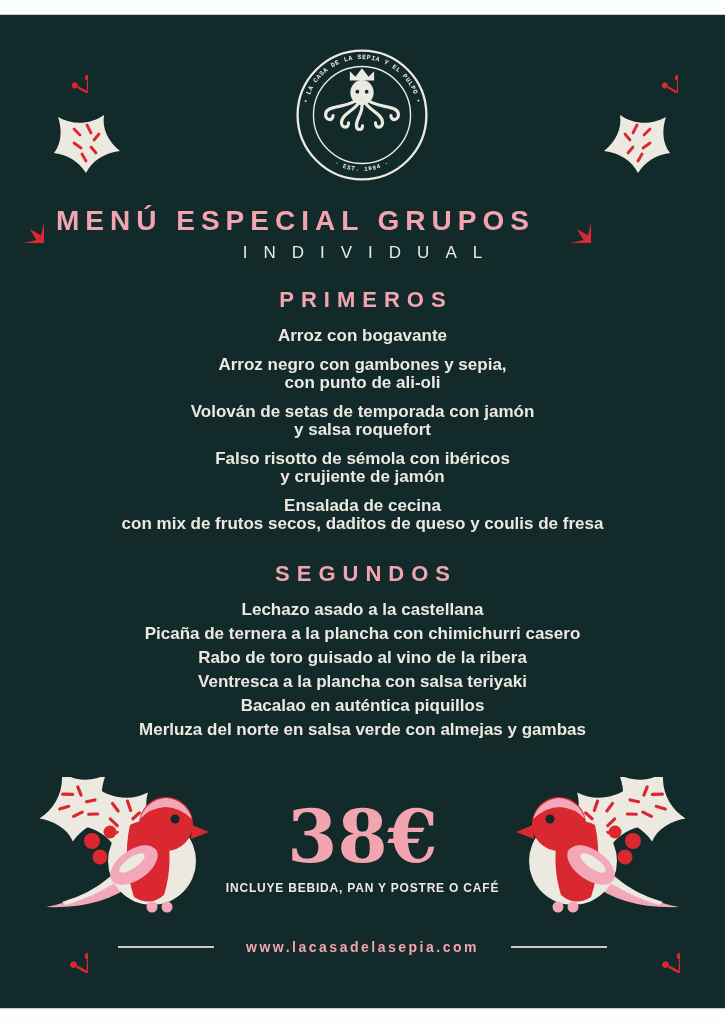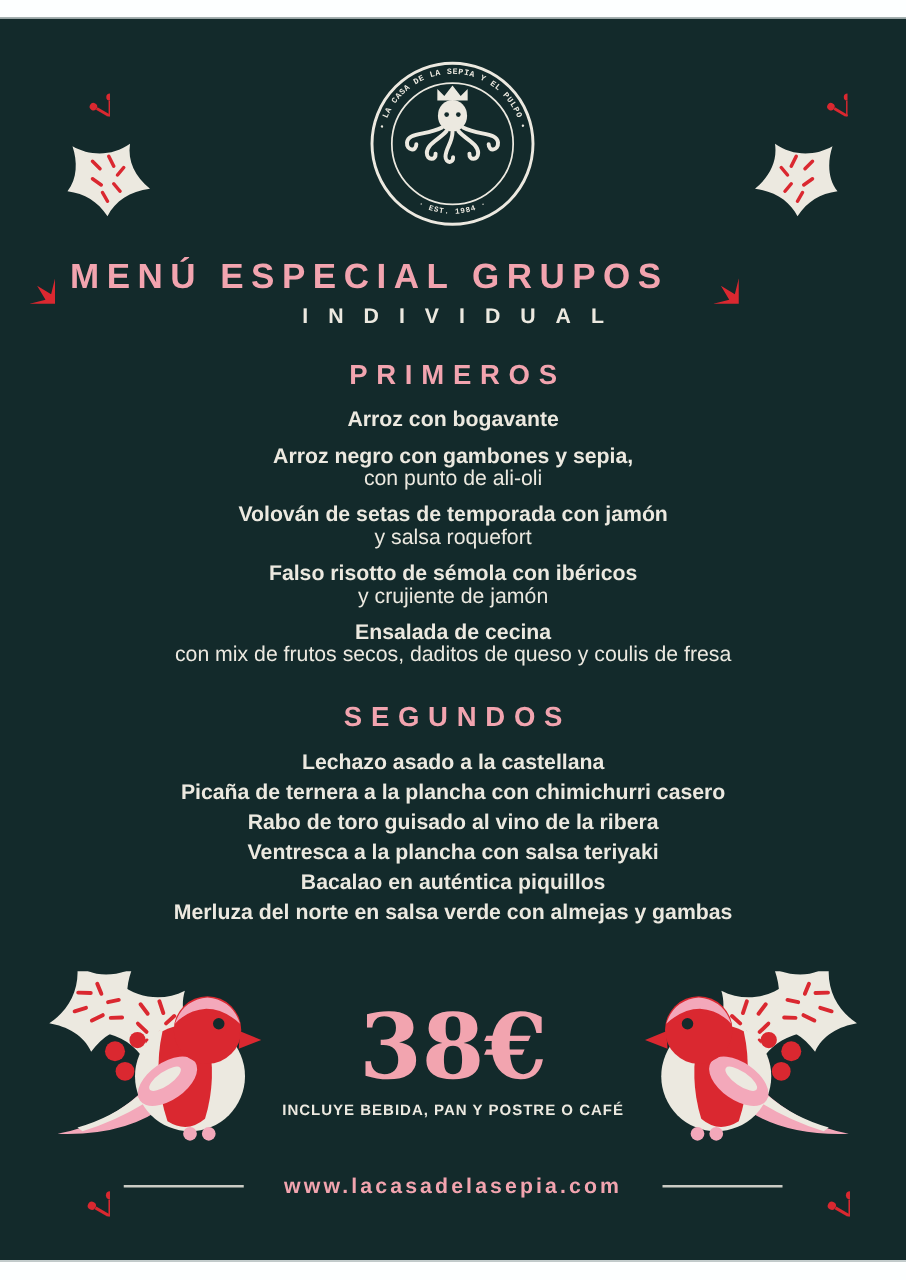--- a/index.html
+++ b/index.html
@@ -32,32 +32,32 @@
     left:0;right:0;top:184px;display:flex;
     align-items:center;gap:12px;
   }
   .star{width:44px;height:44px;flex:0 0 auto;}
   h1.title{
     margin:0;font-size:28px;font-weight:bold;color:var(--pink);
     letter-spacing:6px;white-space:nowrap;
   }
   .subtitle{
     left:0;right:0;top:228px;text-align:center;color:var(--cream);
-    font-size:17px;letter-spacing:16px;text-indent:16px;font-weight:bold;
+    font-size:17px;letter-spacing:16px;text-indent:16px;font-weight:normal;
   }
   section.menu-section{left:0;right:0;text-align:center;color:var(--cream);}
   section.primeros{top:272px;}
   section.segundos{top:546px;}
   h2.section-heading{
     margin:0 0 14px 0;font-size:22px;font-weight:bold;color:var(--pink);
     letter-spacing:7px;text-indent:7px;
   }
   .item{margin-bottom:10px;font-size:17px;line-height:18.5px;}
   .item .main{font-weight:bold;}
-  .item .sub{font-weight:normal;}
+  .item .sub{font-weight:bold;}
   section.segundos .item{margin-bottom:6.5px;line-height:17.5px;}
   .note{
     left:0;right:0;top:737px;text-align:center;color:var(--cream);
     font-style:italic;font-size:15.5px;
   }
   .bird{width:180px;height:140px;}
   .bird.left{left:36px;top:762px;}
   .bird.right{left:509px;top:762px;transform:scaleX(-1);}
   .price-amount{
     left:0;right:0;top:782px;text-align:center;color:var(--pink);
@@ -66,21 +66,21 @@
   .price-includes{
     left:0;right:0;top:866px;text-align:center;color:var(--cream);
     font-size:12px;font-weight:bold;letter-spacing:0.8px;
   }
   .website-row{
     left:0;right:0;top:924px;display:flex;align-items:center;
     justify-content:center;gap:32px;
   }
   .wline{width:96px;height:2px;background:var(--cream);opacity:0.85;}
   a.website{
-    color:var(--pink);font-weight:bold;font-size:17px;letter-spacing:2.5px;
+    color:var(--pink);font-weight:bold;font-size:14px;letter-spacing:2.5px;
     text-decoration:none;white-space:nowrap;
   }
   .svgdefs{position:absolute;width:0;height:0;overflow:hidden;}
 </style>
 </head>
 <body>
 
 <svg class="svgdefs" aria-hidden="true">
   <defs>
     <symbol id="snowflake" viewBox="-24 -24 48 48">

